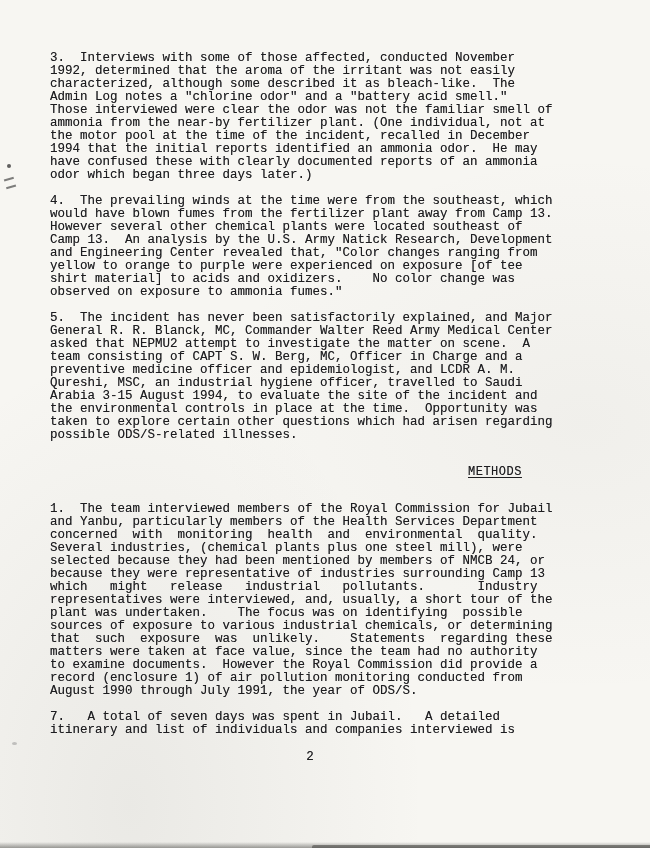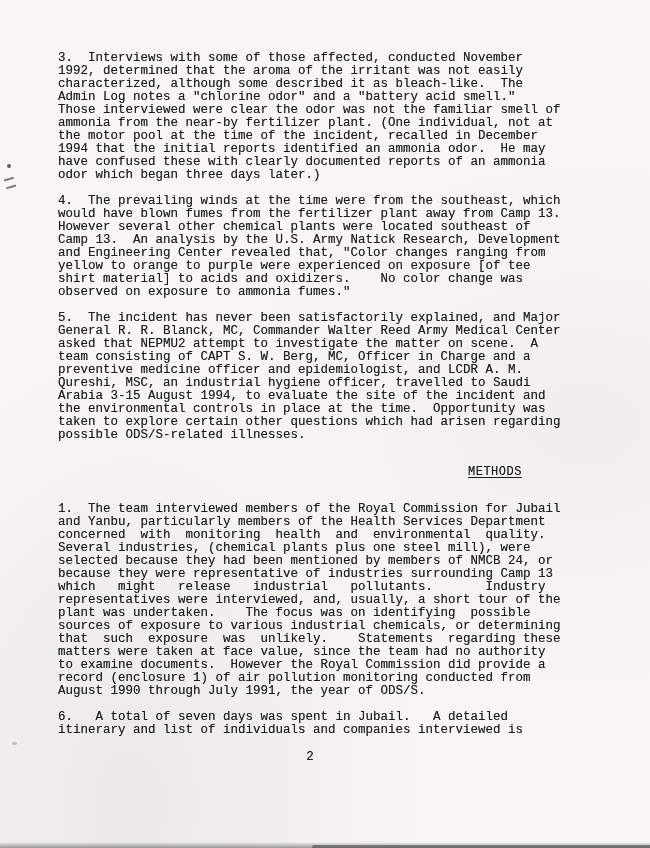--- a/index.html
+++ b/index.html
@@ -24,21 +24,21 @@
     left: 50px;
     top: 52px;
     width: 520px;
     font-size: 12.5px;
     line-height: 13px;
     color: #1d1d20;
     text-shadow: 0 0 0.6px rgba(25,25,30,0.55);
   }
   .para {
     white-space: pre-wrap;
-    margin: 0 0 13px 8px;
+    margin: 0 0 13px 0;
   }
   .heading {
     font-size: 12px;
     font-weight: normal;
     margin: 24px 0 24px 418px;
     width: max-content;
     text-decoration: underline;
     text-underline-offset: 2px;
     letter-spacing: 0.5px;
   }
@@ -127,21 +127,21 @@
 because they were representative of industries surrounding Camp 13
 which   might   release   industrial   pollutants.       Industry
 representatives were interviewed, and, usually, a short tour of the
 plant was undertaken.    The focus was on identifying  possible
 sources of exposure to various industrial chemicals, or determining
 that  such  exposure  was  unlikely.    Statements  regarding these
 matters were taken at face value, since the team had no authority
 to examine documents.  However the Royal Commission did provide a
 record (enclosure 1) of air pollution monitoring conducted from
 August 1990 through July 1991, the year of ODS/S.</p>
-    <p class="para">6.   A total of seven days was spent in Jubail.   A detailed
+    <p class="para">7.   A total of seven days was spent in Jubail.   A detailed
 itinerary and list of individuals and companies interviewed is</p>
     <div class="page-number">2</div>
   </div>
 
   <div class="artifact artifact-dot-1"></div>
   <div class="artifact artifact-mark-1"></div>
   <div class="artifact artifact-dot-2"></div>
   <div class="bottom-shadow"></div>
   <div class="bottom-streak"></div>
 

